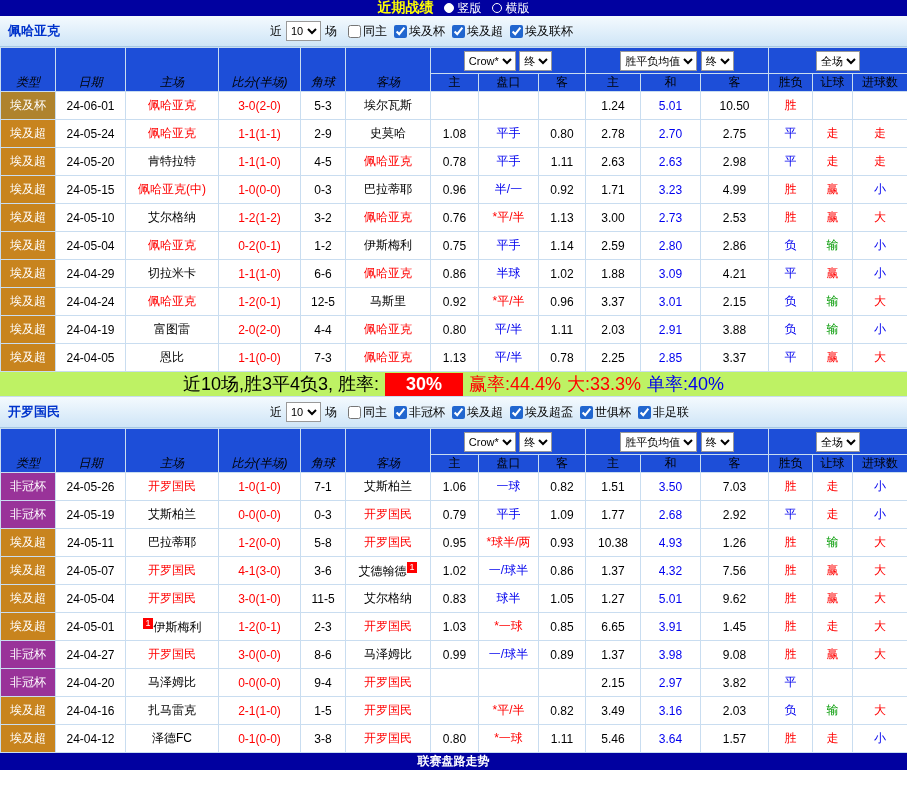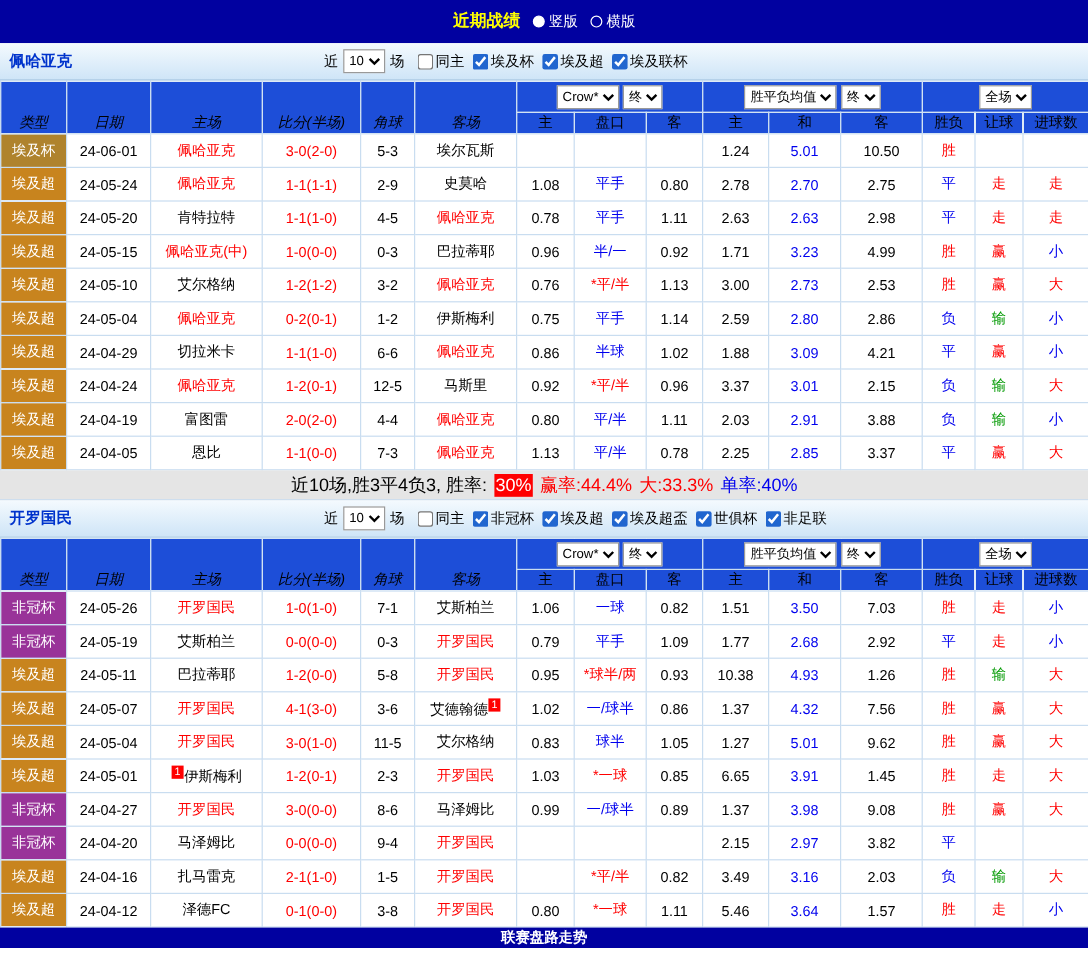--- a/index.html
+++ b/index.html
@@ -1,20 +1,20 @@
 <!DOCTYPE html>
 <html style="--navy: #0101a0; --red: #ff0000; --blue: #0000ee; --green: #009900;"><head>
 <meta charset="utf-8">
 <style>
   :root{
     --navy:#0101a0; --red:#ff0000; --blue:#0000ee; --green:#009900;
   }
   *{box-sizing:border-box;}
   body{margin:0; width:907px; background:#fff; font-family:"Liberation Sans","DejaVu Sans",sans-serif; color:#000;}
-  .topbar{height:36px; background:var(--navy); display:flex; align-items:center; justify-content:center; gap:10px;}
+  .topbar{height:16px; background:var(--navy); display:flex; align-items:center; justify-content:center; gap:10px;}
   .topbar-title{color:#ffff00; font-weight:bold; font-size:14px;}
   .radio-opt{display:flex; align-items:center; gap:4px; color:#fff; font-size:12px; cursor:pointer;}
   .radio-dot{width:10px; height:10px; border-radius:50%; border:1px solid #fff; background:transparent; display:inline-block;}
   .radio-dot.on{background:#fff;}
   .section-bar{height:31px; background:linear-gradient(#f4fafe,#cfe5f7); border-bottom:1px solid #a6c8e4; display:flex; align-items:center; position:relative;}
   .team-name{color:#0033cc; font-weight:bold; font-size:13px; padding-left:8px;}
   .filters{position:absolute; left:270px; display:flex; align-items:center; gap:4px; font-size:12px; white-space:nowrap;}
   .cb-group{display:inline-flex; align-items:center;}
   .cb{display:inline-flex; align-items:center; margin-left:7px; gap:2px; cursor:pointer;}
   .cb input{width:13px; height:13px; accent-color:#2166cf; margin:0;}
@@ -24,22 +24,22 @@
   .match-table thead th{background:#1d4ed8; font-weight:normal;}
   .hrow1 th{height:26px;}
   .hrow2 th{height:18px;}
   .th-b{vertical-align:bottom; padding-bottom:3px;font-style:italic;}
   .match-table tbody tr{height:28px;}
   .league-cell{color:#fff;}
   .c-red{color:var(--red,#f00);}
   .c-blue{color:var(--blue,#00e);}
   .c-green{color:var(--green,#090);}
   .badge{background:var(--red,#f00); color:#fff; font-size:9px; line-height:11px; padding:0 2px; vertical-align:super; margin:0 1px; display:inline-block;}
-  .summary{height:25px; display:flex; align-items:center; justify-content:center; font-size:15px; gap:6px; border-bottom:1px solid #c9ddf0; background:#e5e5e5;}
-  .rate-badge{background:var(--red,#f00); color:#fff; padding:1px 1px;}
+  .summary{height:25px; display:flex; align-items:center; justify-content:center; font-size:18px; gap:6px; border-bottom:1px solid #c9ddf0; background:#bef264;}
+  .rate-badge{background:var(--red,#f00); color:#fff; padding:1px 21px;font-weight:bold;}
   .bottombar{height:17px; background:var(--navy); color:#fff; display:flex; align-items:center; justify-content:center; font-size:12px; font-weight:bold;}
 </style>
 </head>
 <body>
 
 <div>
 
   <div class="topbar">
     <span class="topbar-title">近期战绩</span>
     <label class="radio-opt">

